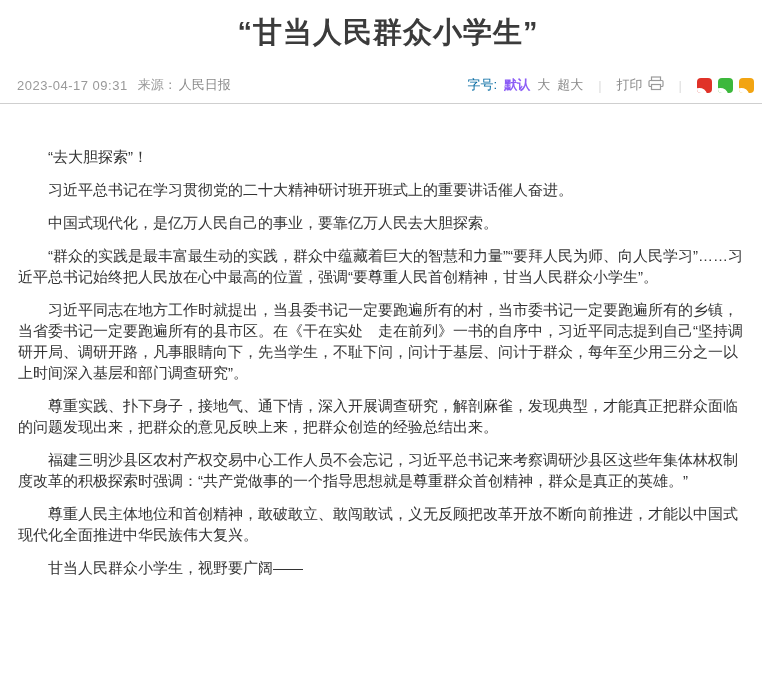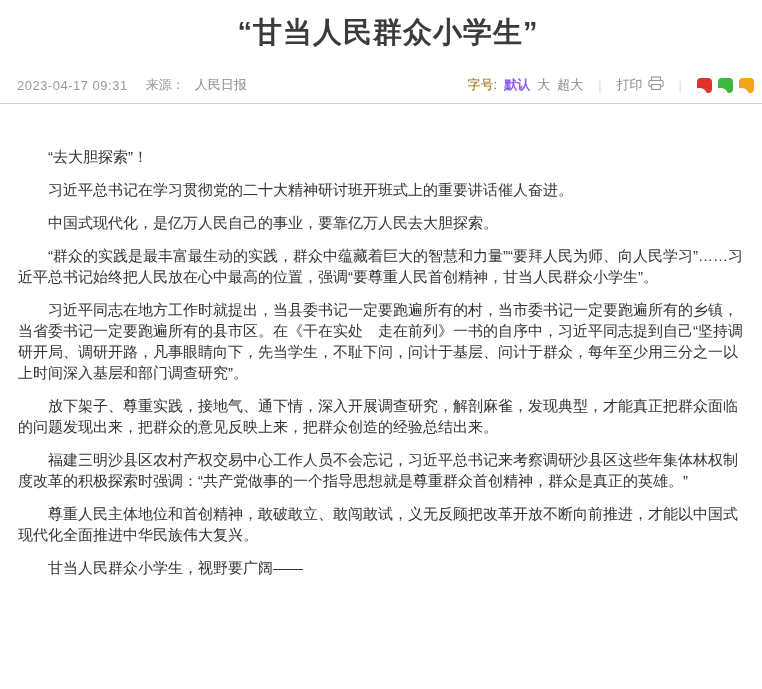--- a/index.html
+++ b/index.html
@@ -24,27 +24,27 @@
   .meta-bar {
     margin-top: 22px;
     padding: 0 8px 0 17px;
     height: 22px;
     display: flex;
     justify-content: space-between;
     align-items: center;
     font-size: 13px;
     color: #999;
   }
-  .meta-left { display: flex; align-items: center; gap: 10px; }
+  .meta-left { display: flex; align-items: center; gap: 2px; }
   .meta-left .datetime { color: #999; letter-spacing: 0.5px; }
   .meta-left .source-label { margin-left: 8px; color: #999; }
   .meta-left .source-name { color: #8a8a8a; }
 
   .meta-right { display: flex; align-items: center; gap: 7px; }
-  .fontsize-label { color: #a16207; }
+  .fontsize-label { color: #0369a1; }
   .fontsize-option { text-decoration: none; color: #8a8a8a; cursor: pointer; }
   .fontsize-option.active { color: #8b5cf6; font-weight: bold; }
   .pipe { color: #ddd; margin: 0 8px; }
   .print-link { display: flex; align-items: flex-start; gap: 5px; color: #8a8a8a; cursor: pointer; }
   .printer-icon svg { display: block; }
 
   .share-group { display: flex; align-items: center; gap: 6px; }
   .share-icon {
     width: 15px; height: 15px;
     border-radius: 4px;
@@ -126,19 +126,19 @@
   </div>
 
   <hr class="header-divider">
 
   <div class="article-body">
     <p>“去大胆探索”！</p>
     <p>习近平总书记在学习贯彻党的二十大精神研讨班开班式上的重要讲话催人奋进。</p>
     <p>中国式现代化，是亿万人民自己的事业，要靠亿万人民去大胆探索。</p>
     <p>“群众的实践是最丰富最生动的实践，群众中蕴藏着巨大的智慧和力量”“要拜人民为师、向人民学习”……习近平总书记始终把人民放在心中最高的位置，强调“要尊重人民首创精神，甘当人民群众小学生”。</p>
     <p>习近平同志在地方工作时就提出，当县委书记一定要跑遍所有的村，当市委书记一定要跑遍所有的乡镇，当省委书记一定要跑遍所有的县市区。在《干在实处　走在前列》一书的自序中，习近平同志提到自己“坚持调研开局、调研开路，凡事眼睛向下，先当学生，不耻下问，问计于基层、问计于群众，每年至少用三分之一以上时间深入基层和部门调查研究”。</p>
-    <p>放下架子、尊重实践，接地气、通下情，深入开展调查研究，解剖麻雀，发现典型，才能真正把群众面临的问题发现出来，把群众的意见反映上来，把群众创造的经验总结出来。</p>
+    <p>尊重实践、扑下身子，接地气、通下情，深入开展调查研究，解剖麻雀，发现典型，才能真正把群众面临的问题发现出来，把群众的意见反映上来，把群众创造的经验总结出来。</p>
     <p>福建三明沙县区农村产权交易中心工作人员不会忘记，习近平总书记来考察调研沙县区这些年集体林权制度改革的积极探索时强调：“共产党做事的一个指导思想就是尊重群众首创精神，群众是真正的英雄。”</p>
     <p>尊重人民主体地位和首创精神，敢破敢立、敢闯敢试，义无反顾把改革开放不断向前推进，才能以中国式现代化全面推进中华民族伟大复兴。</p>
     <p>甘当人民群众小学生，视野要广阔——</p>
   </div>
 
 </div>
 
 </body></html>

